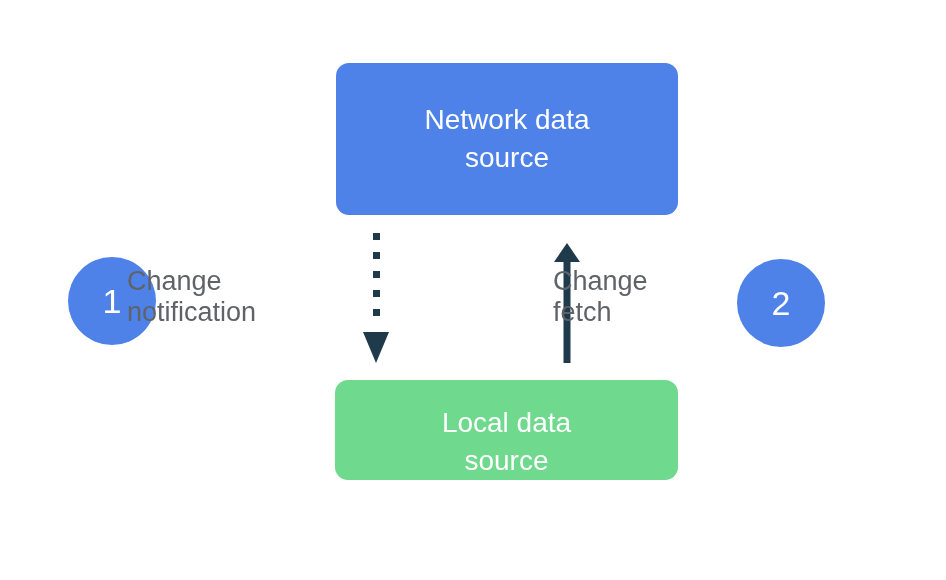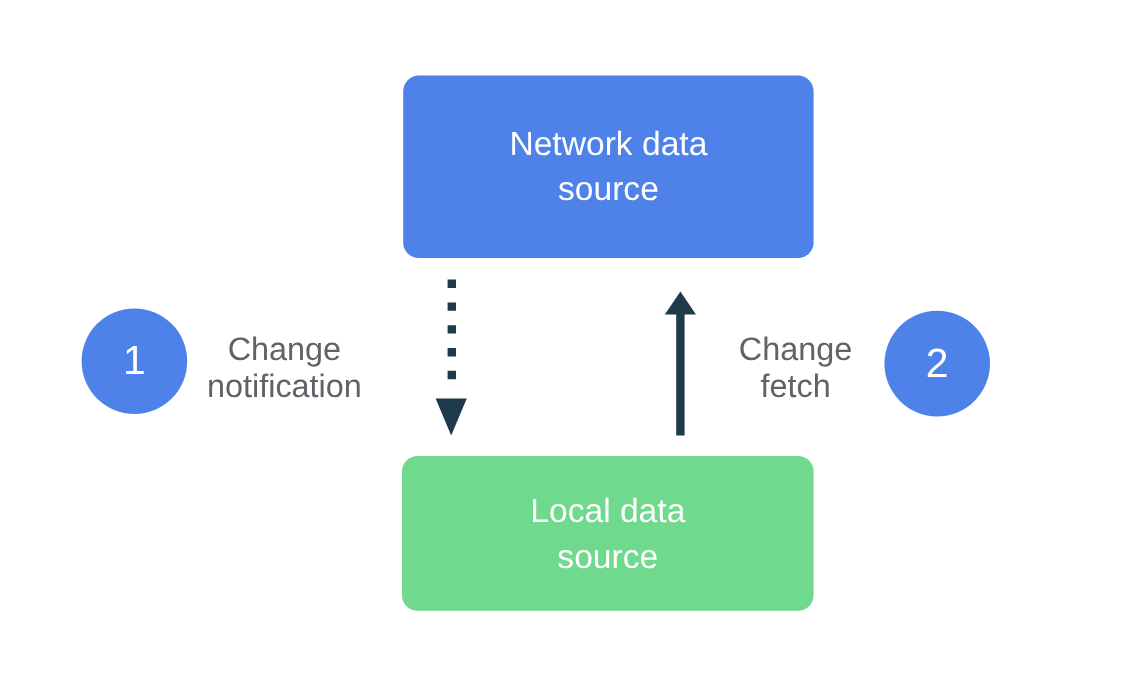--- a/index.html
+++ b/index.html
@@ -34,45 +34,45 @@
     white-space: pre-line;
     margin-left: 36px;
   }
   .node-box.network {
     left: 300px; top: 63px;
     width: 342px; height: 152px;
     background: var(--c-network-box, #4e82e8);
   }
   .node-box.local {
     left: 299px; top: 380px;
-    width: 343px; height: 129px;
+    width: 343px; height: 100px;
     background: var(--c-local-box, #6fd98d);
+    align-items: flex-end;
   }
   .step-badge {
     position: absolute;
     width: 88px; height: 88px;
     border-radius: 50%;
     background: var(--c-badge, #4e82e8);
     color: var(--c-box-text, #ffffff);
     display: flex;
     align-items: center;
     justify-content: center;
     font-size: 34px;
   }
   .step-badge.one { left: 68px; top: 257px; }
   .step-badge.two { left: 737px; top: 259px; }
   .arrow-label {
     position: absolute;
     width: 220px;
-    text-align: center;
+    text-align: left;
     color: var(--c-label-text, #5f6368);
     font-size: 27px;
     line-height: 31px;
     white-space: pre-line;
-    margin-top: 10px;
   }
   .arrow-label.left  { left: 127px; top: 266px; }
   .arrow-label.right { left: 553px; top: 266px; }
 </style>
 </head>
 <body>
 
 <div class="canvas">
 
   <svg class="arrow-layer" viewBox="0 0 946 580" xmlns="http://www.w3.org/2000/svg">

